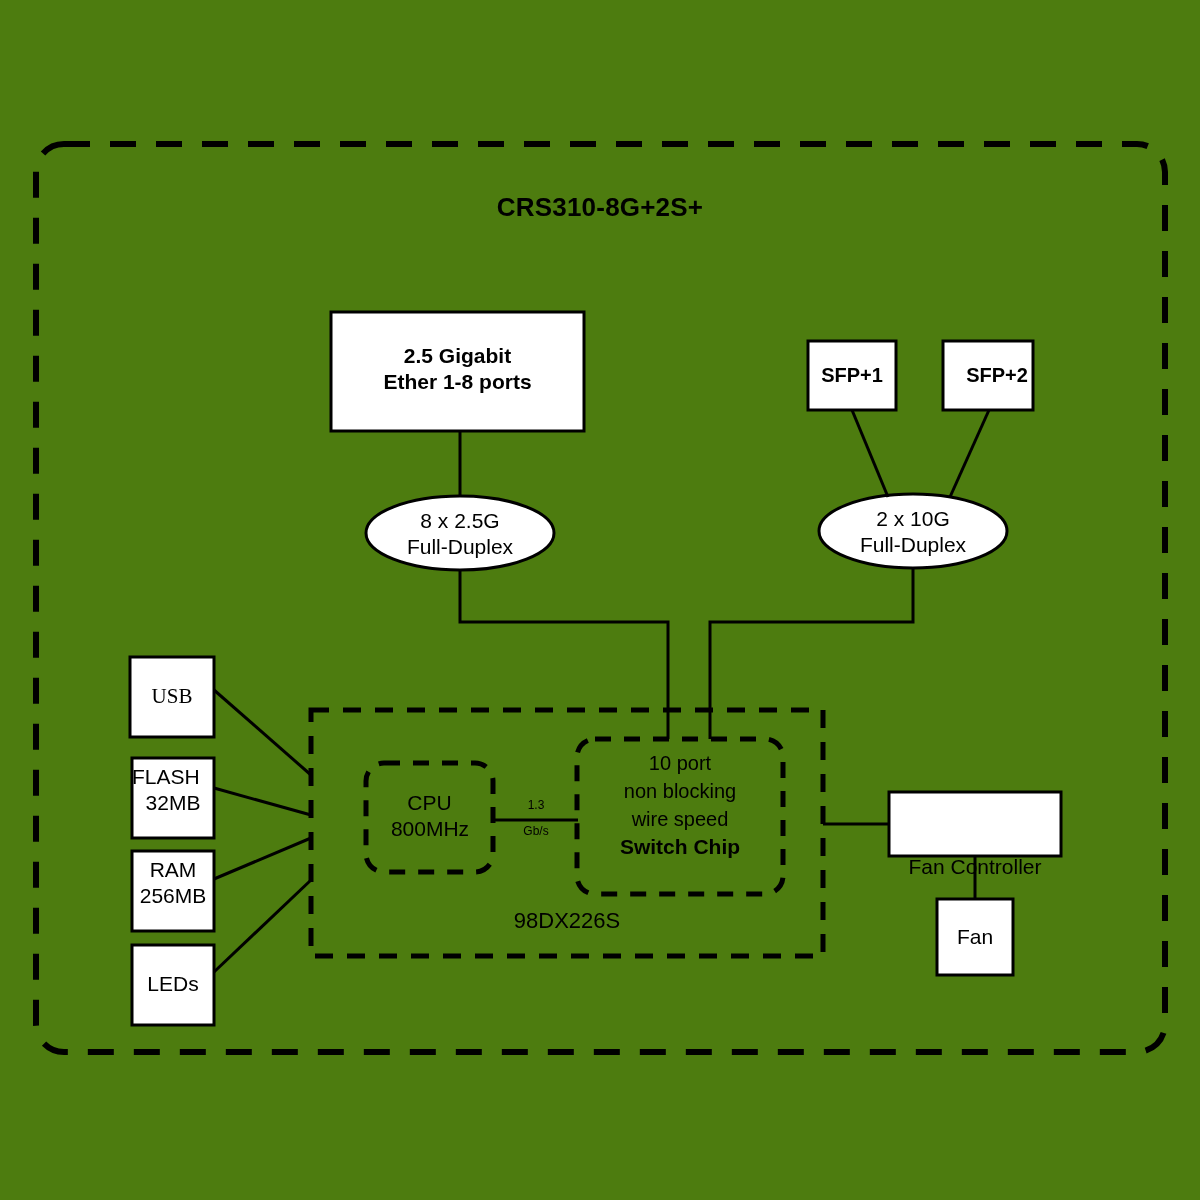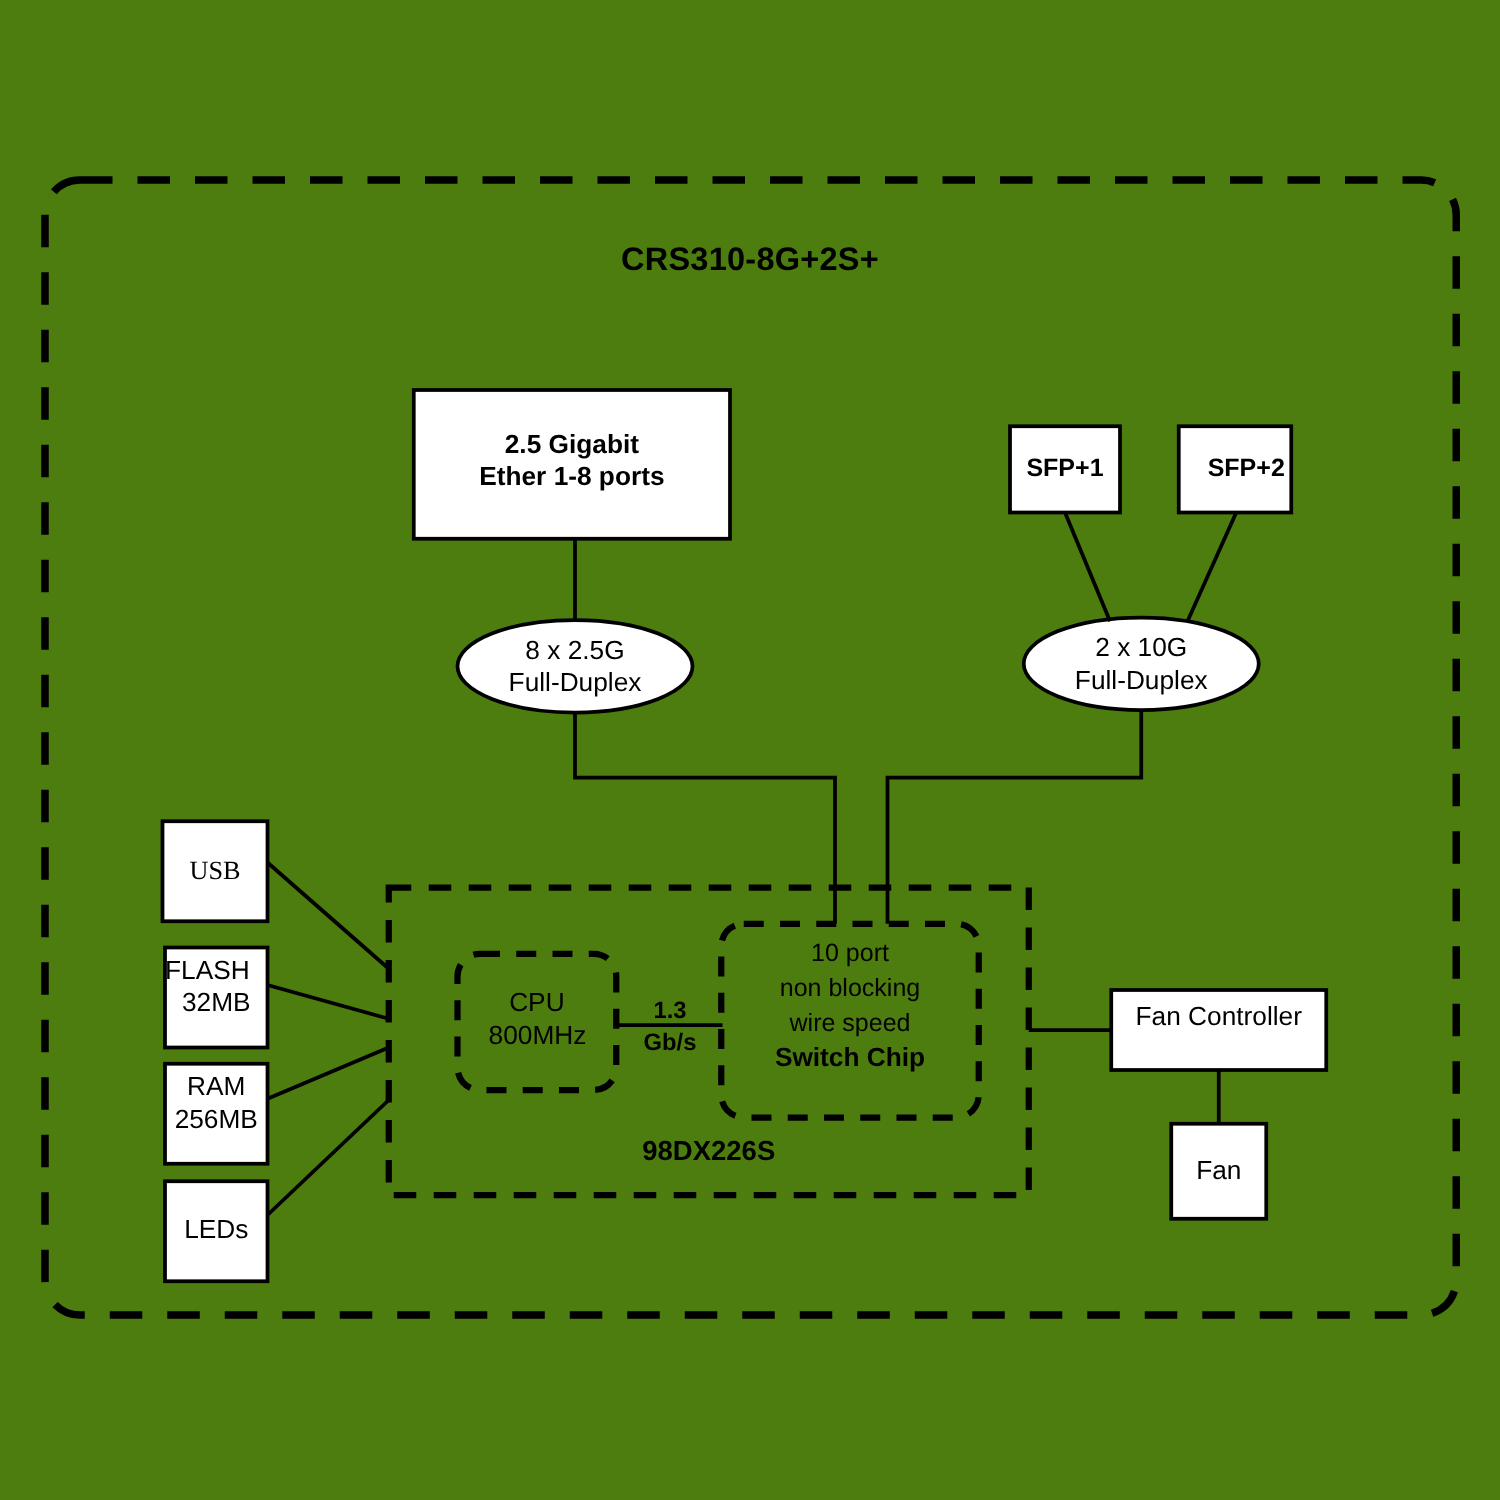--- a/index.html
+++ b/index.html
@@ -52,26 +52,26 @@
   }
   .t-chip-reg {
     font-size: 20px;
     font-weight: normal;
   }
   .t-chip-bold {
     font-size: 21px;
     font-weight: bold;
   }
   .t-link {
-    font-size: 19px;
-    font-weight: bold;
+    font-size: 12px;
+    font-weight: normal;
   }
   .t-ident {
     font-size: 22px;
-    font-weight: bold;
+    font-weight: normal;
   }
 </style>
 </head>
 <body>
 
 <div id="canvas">
 
   <svg id="diagram-svg" viewBox="0 0 1200 1200" xmlns="http://www.w3.org/2000/svg">
 
     <rect x="36" y="144" width="1129" height="908" rx="28" ry="28" fill="none" stroke="#000000" stroke-width="6" stroke-dasharray="26 20" stroke-linecap="butt"></rect>
@@ -153,16 +153,16 @@
   <div class="txt t-link" style="left:500px; top:798px; width:72px;">1.3</div>
   <div class="txt t-link" style="left:500px; top:824px; width:72px;">Gb/s</div>
 
   <div class="txt t-chip-reg" style="left:577px; top:752px; width:206px;">10 port</div>
   <div class="txt t-chip-reg" style="left:577px; top:780px; width:206px;">non blocking</div>
   <div class="txt t-chip-reg" style="left:577px; top:808px; width:206px;">wire speed</div>
   <div class="txt t-chip-bold" style="left:577px; top:835px; width:206px;">Switch Chip</div>
 
   <div class="txt t-ident" style="left:441px; top:908px; width:252px;">98DX226S</div>
 
-  <div class="txt t-box-reg" style="left:889px; top:802px; width:172px;">Fan Controller</div>
+  <div class="txt t-box-reg" style="left:889px; top:855px; width:172px;">Fan Controller</div>
   <div class="txt t-box-reg" style="left:937px; top:925px; width:76px;">Fan</div>
 
 </div>
 
 </body></html>

